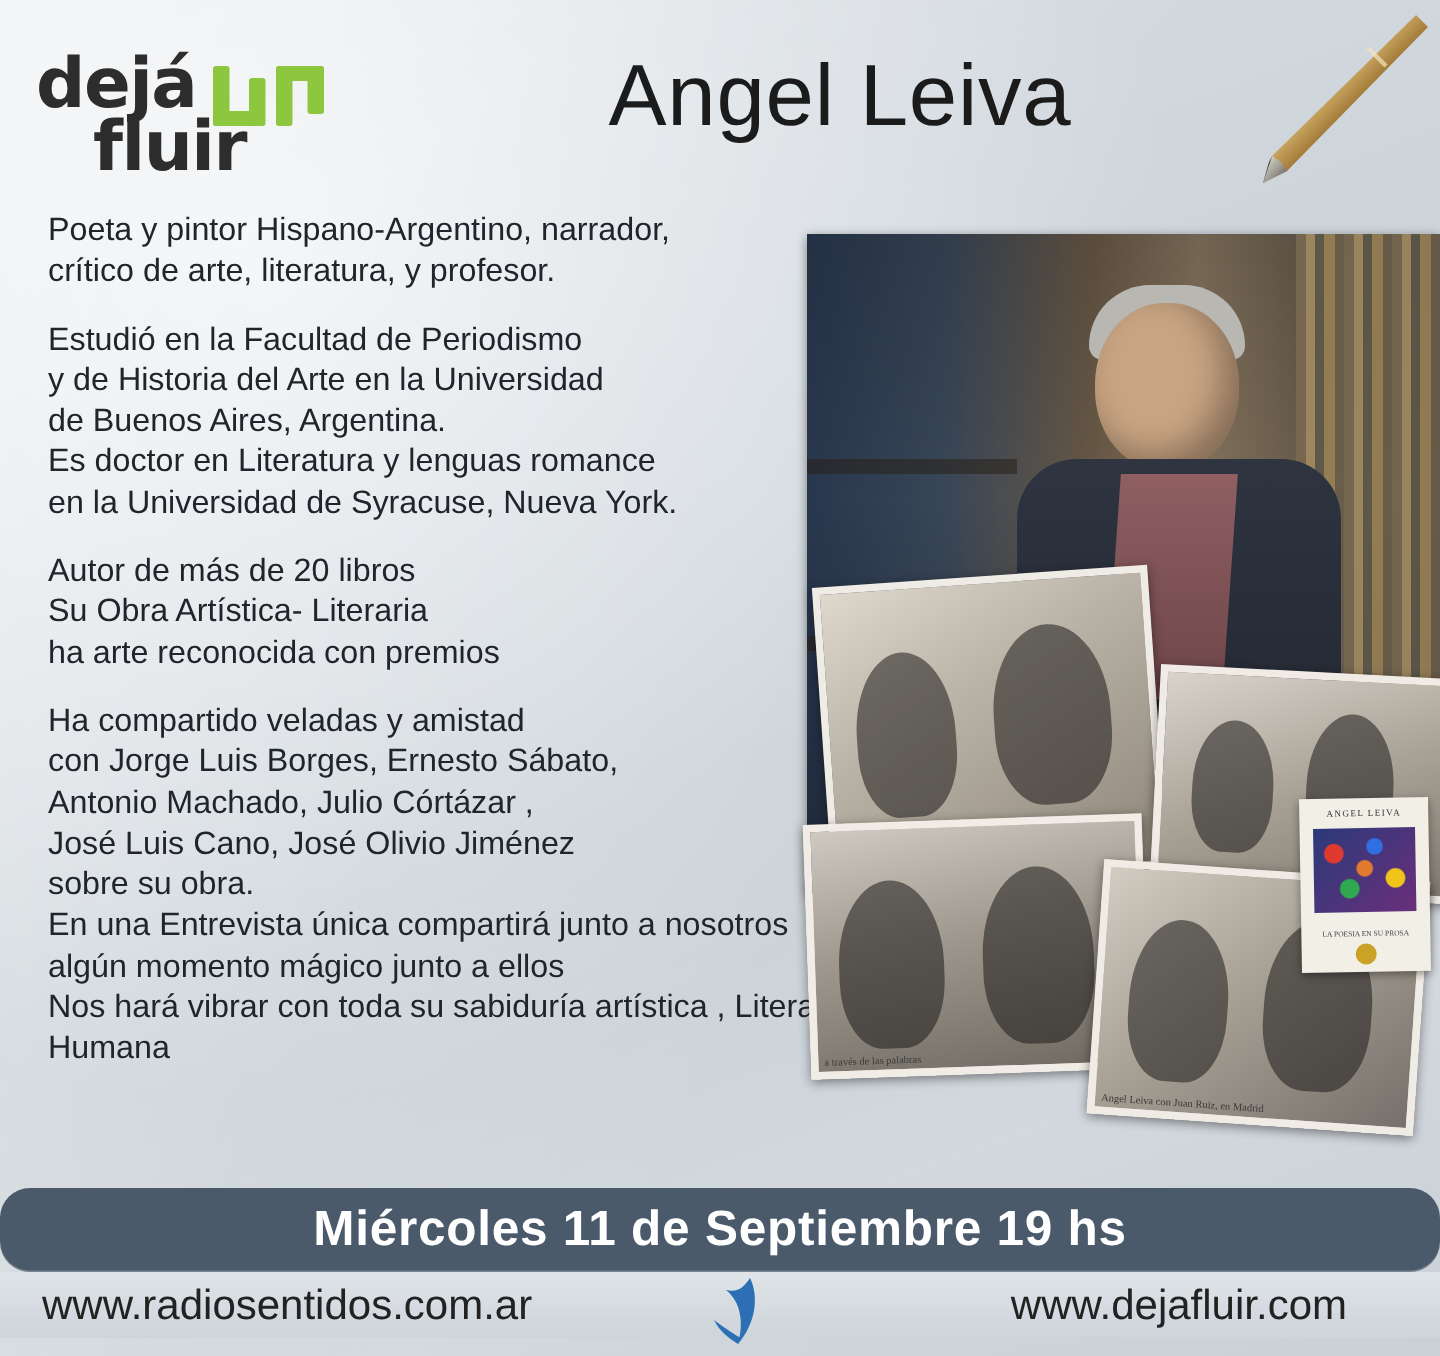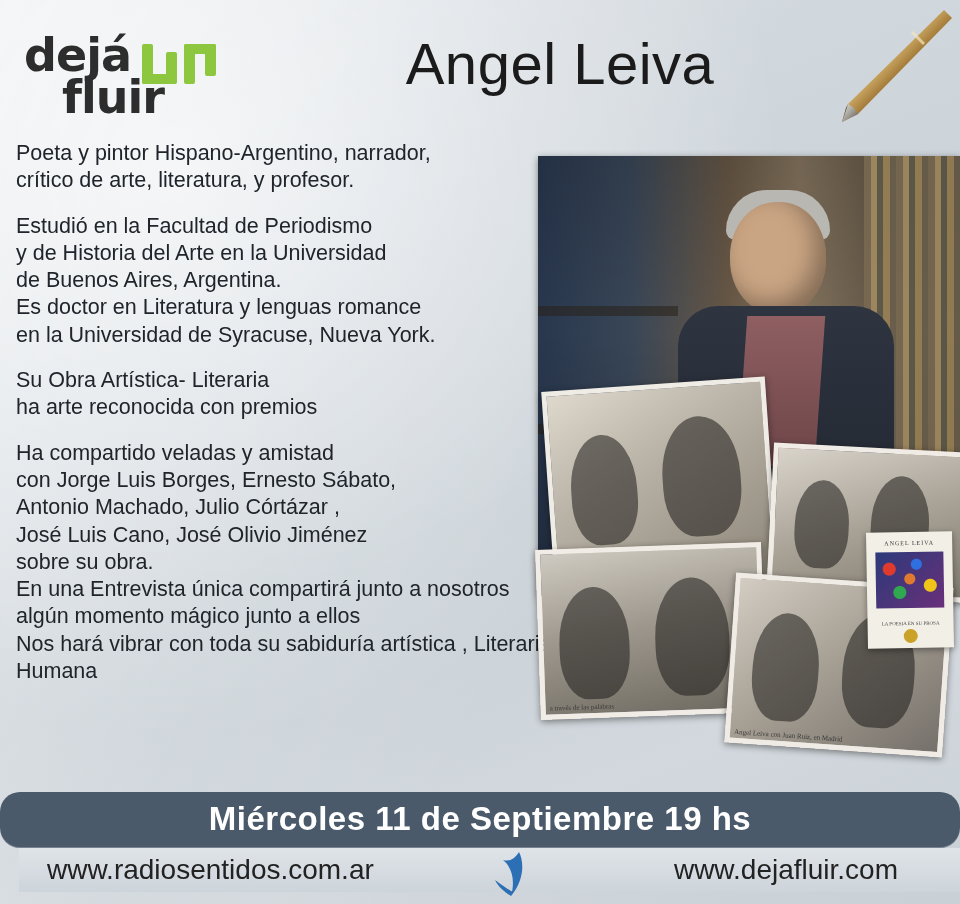--- a/index.html
+++ b/index.html
@@ -103,21 +103,21 @@
   .copy {
     position: absolute;
     left: 16px;
     top: 140px;
     width: 600px;
     color: #20252b;
     font-size: 21.5px;
     line-height: 1.27;
   }
   .copy p {
-    margin: 0 0 18px 0;
+    margin: 0 0 18px 16px;
   }
   .copy p.tight { margin-bottom: 0; }
   .copy .l { display: block; }
 
   
   .collage {
     position: absolute;
     left: 430px;
     top: 148px;
     width: 530px;
@@ -329,21 +329,20 @@
     font-family: "Liberation Sans", sans-serif;
     letter-spacing: 0.5px;
   }
   .footer {
     position: absolute;
     left: 0;
     right: 0;
     top: 848px;
     height: 44px;
     background: linear-gradient(180deg, #dfe4e8, #cdd4da);
-    margin-left: 19px;
   }
   .footer .url {
     position: absolute;
     top: 6px;
     font-size: 28px;
     color: #222;
     font-family: "Liberation Sans", sans-serif;
   }
   .footer .url-left { left: 28px; }
   .footer .url-right { right: 62px; }
@@ -401,20 +400,21 @@
       <span class="l">crítico de arte, literatura, y profesor.</span>
     </p>
     <p>
       <span class="l">Estudió en la Facultad de Periodismo</span>
       <span class="l">y de Historia del Arte en la Universidad</span>
       <span class="l">de Buenos Aires, Argentina.</span>
       <span class="l">Es doctor en Literatura y lenguas romance</span>
       <span class="l">en la Universidad de Syracuse, Nueva York.</span>
     </p>
     <p>
+      <span class="l">Autor de más de 20 libros</span>
       <span class="l">Su Obra Artística- Literaria</span>
       <span class="l">ha arte reconocida con premios</span>
     </p>
     <p class="tight">
       <span class="l">Ha compartido veladas y amistad</span>
       <span class="l">con Jorge Luis Borges, Ernesto Sábato,</span>
       <span class="l">Antonio Machado, Julio Córtázar ,</span>
       <span class="l">José Luis Cano, José Olivio Jiménez</span>
       <span class="l">sobre su obra.</span>
       <span class="l">En una  Entrevista única compartirá junto a nosotros</span>

